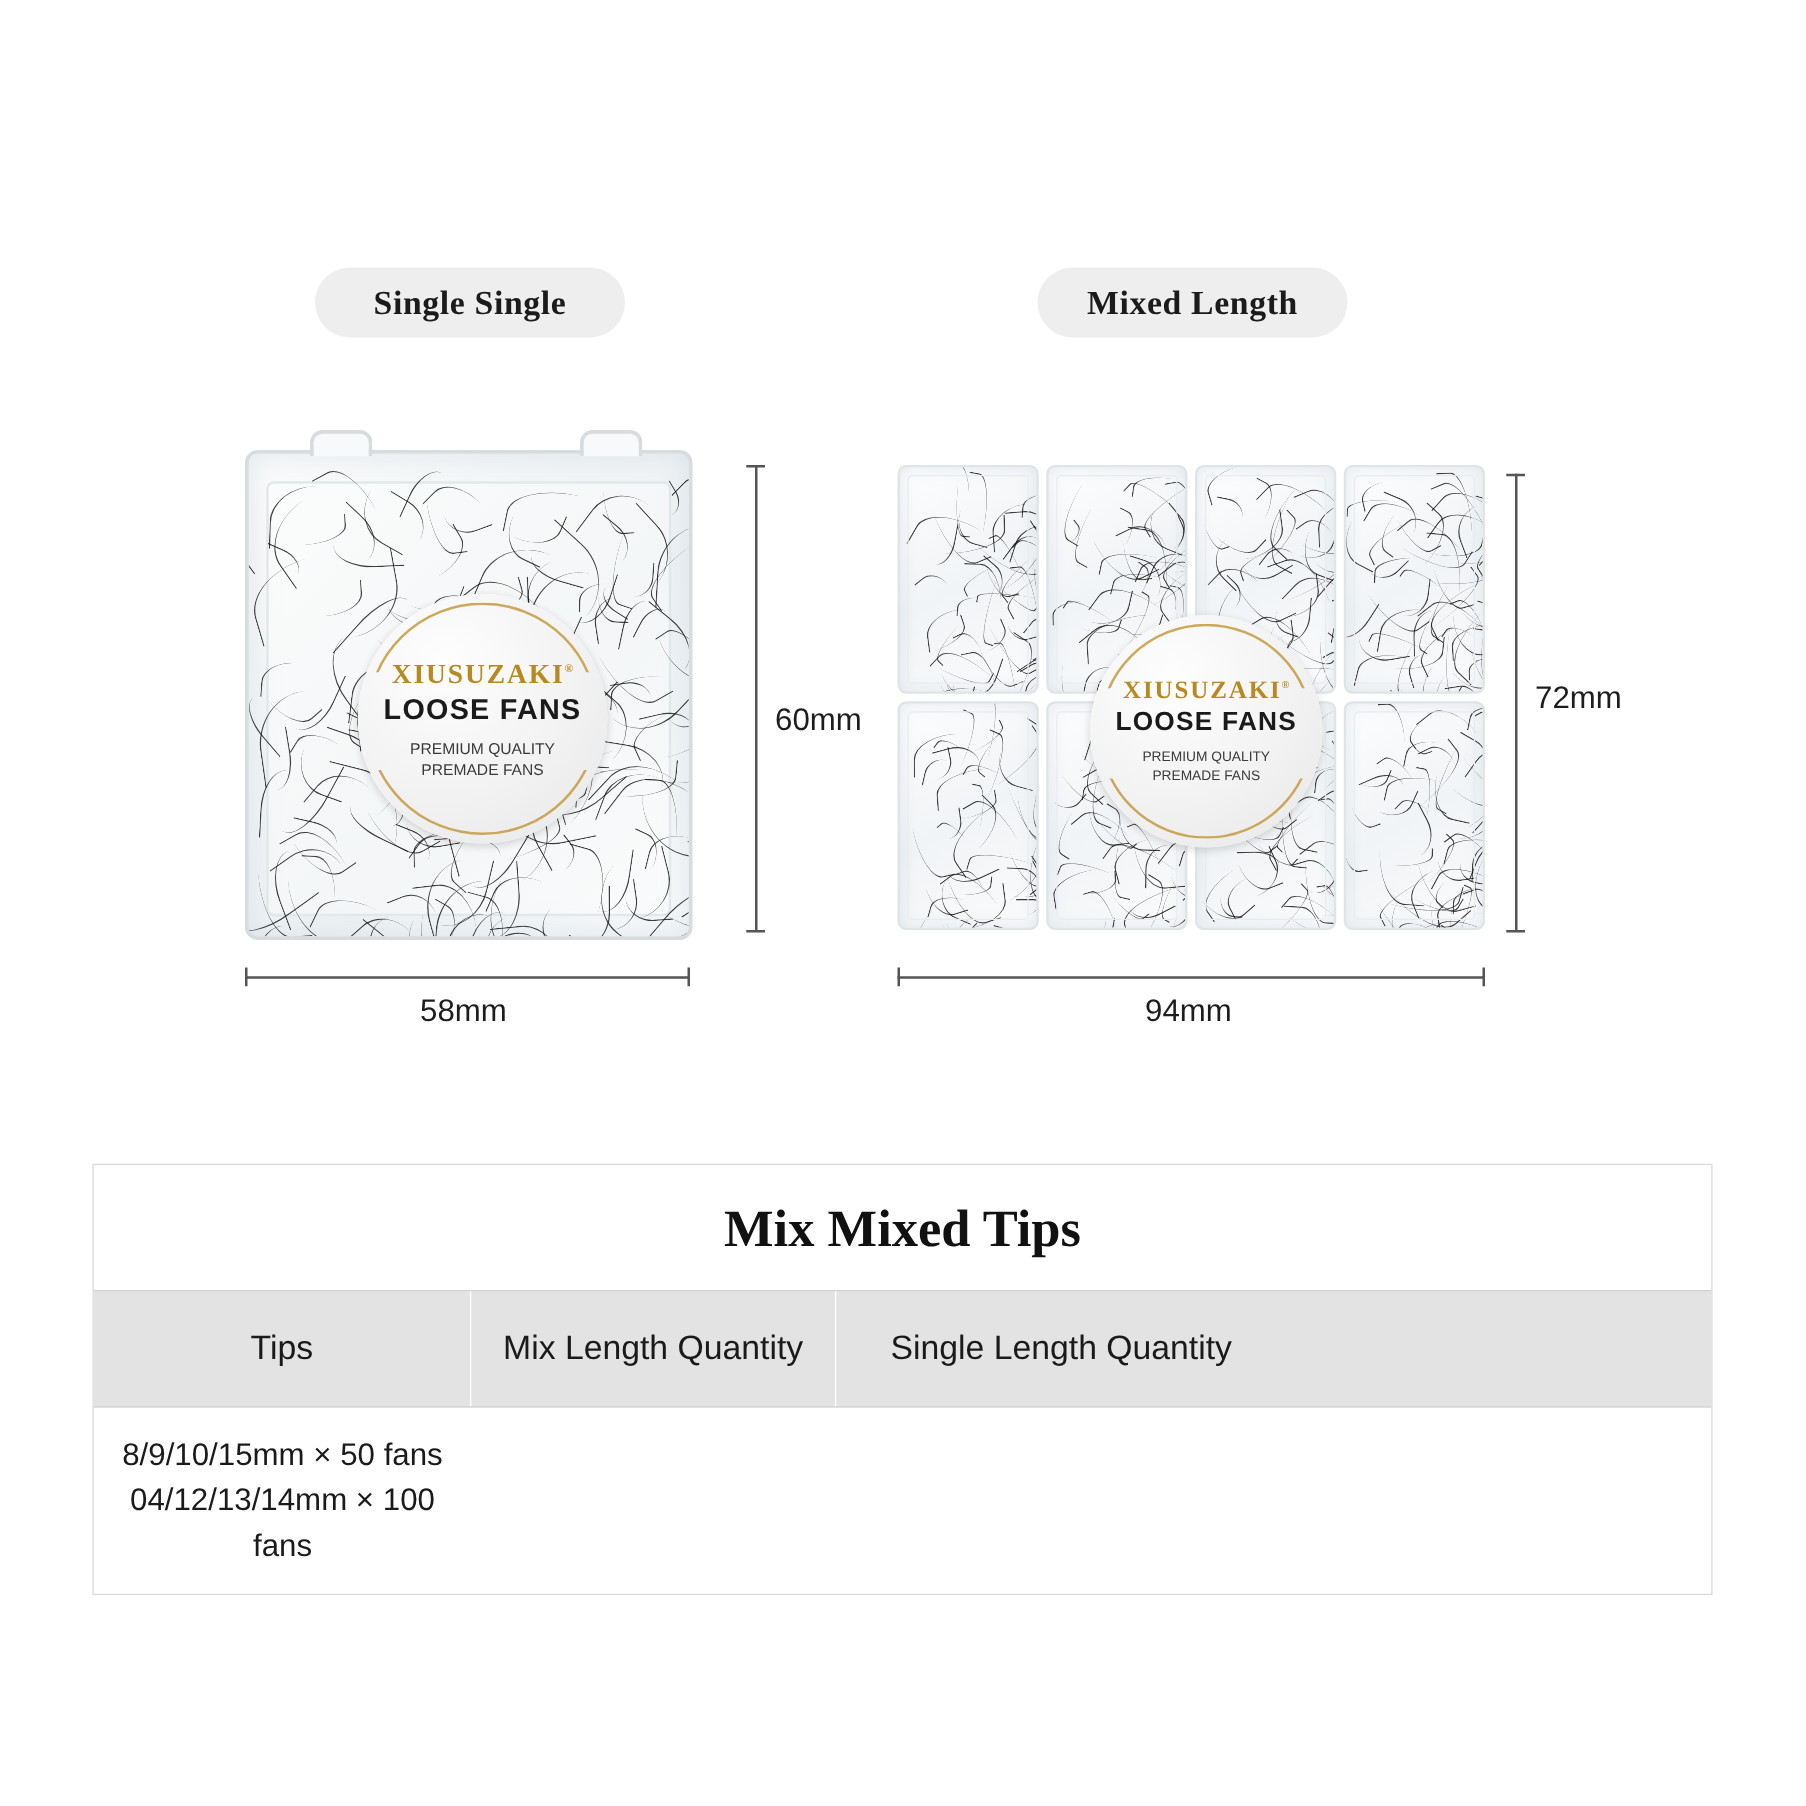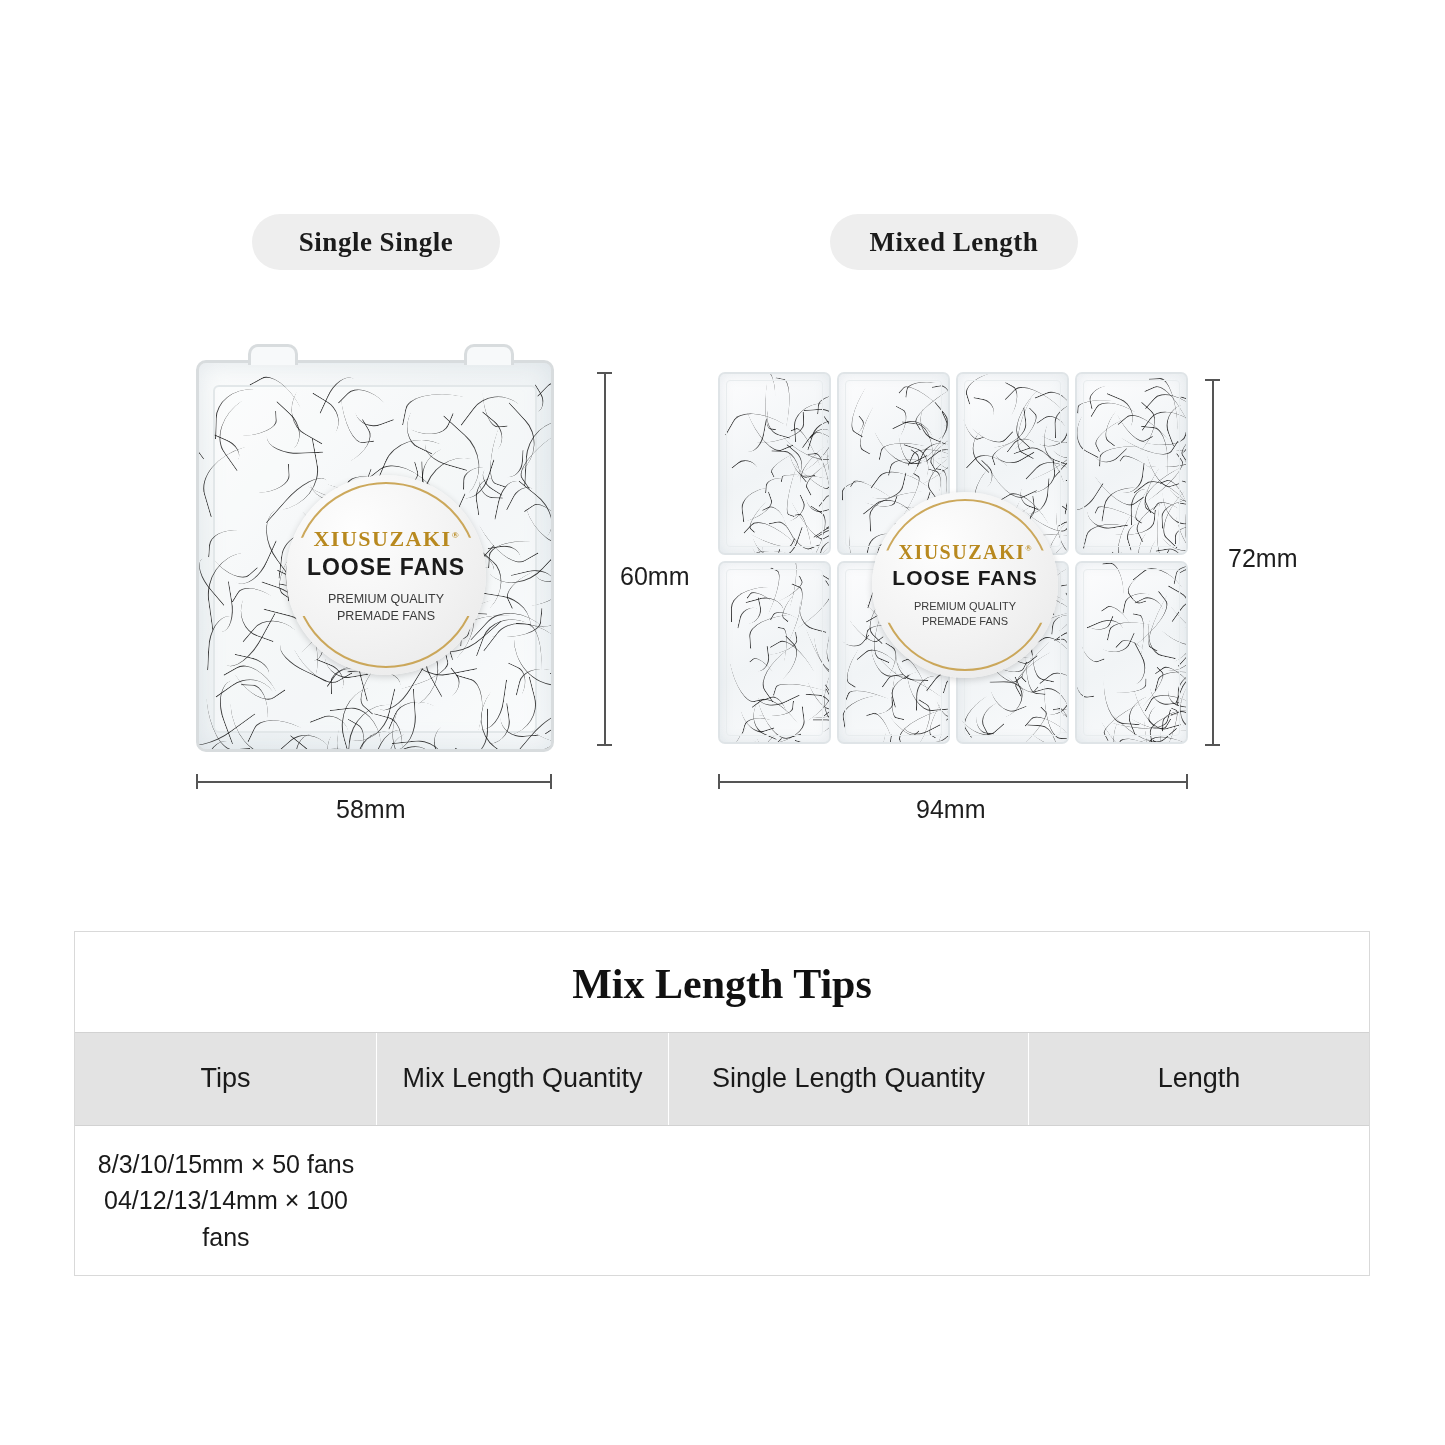--- a/index.html
+++ b/index.html
@@ -1085,26 +1085,25 @@
 <div class="cap-h" style="left:1205px; top:379px;"></div>
 <div class="cap-h" style="left:1205px; top:744px;"></div>
 <div class="dim-label" style="left:1228px; top:544px;">72mm</div>
 
 <div class="hline" style="left:718px; top:781px; width:470px;"></div>
 <div class="cap-v" style="left:718px; top:774px;"></div>
 <div class="cap-v" style="left:1186px; top:774px;"></div>
 <div class="dim-label" style="left:916px; top:795px;">94mm</div>
 
 <div id="tips-table">
-  <div class="table-title">Mix Length Tips</div>
+  <div class="table-title">Mix Mixed Tips</div>
   <div class="thead">
     <div class="th">Tips</div>
     <div class="th">Mix Length Quantity</div>
     <div class="th">Single Length Quantity</div>
-    <div class="th">Length</div>
   </div>
   <div class="trow">
     <div class="td">
-      <span>8/3/10/15mm × 50 fans</span>
+      <span>8/9/10/15mm × 50 fans</span>
       <span>04/12/13/14mm × 100 fans</span>
     </div>
   </div>
 </div>
 
 </body></html>

